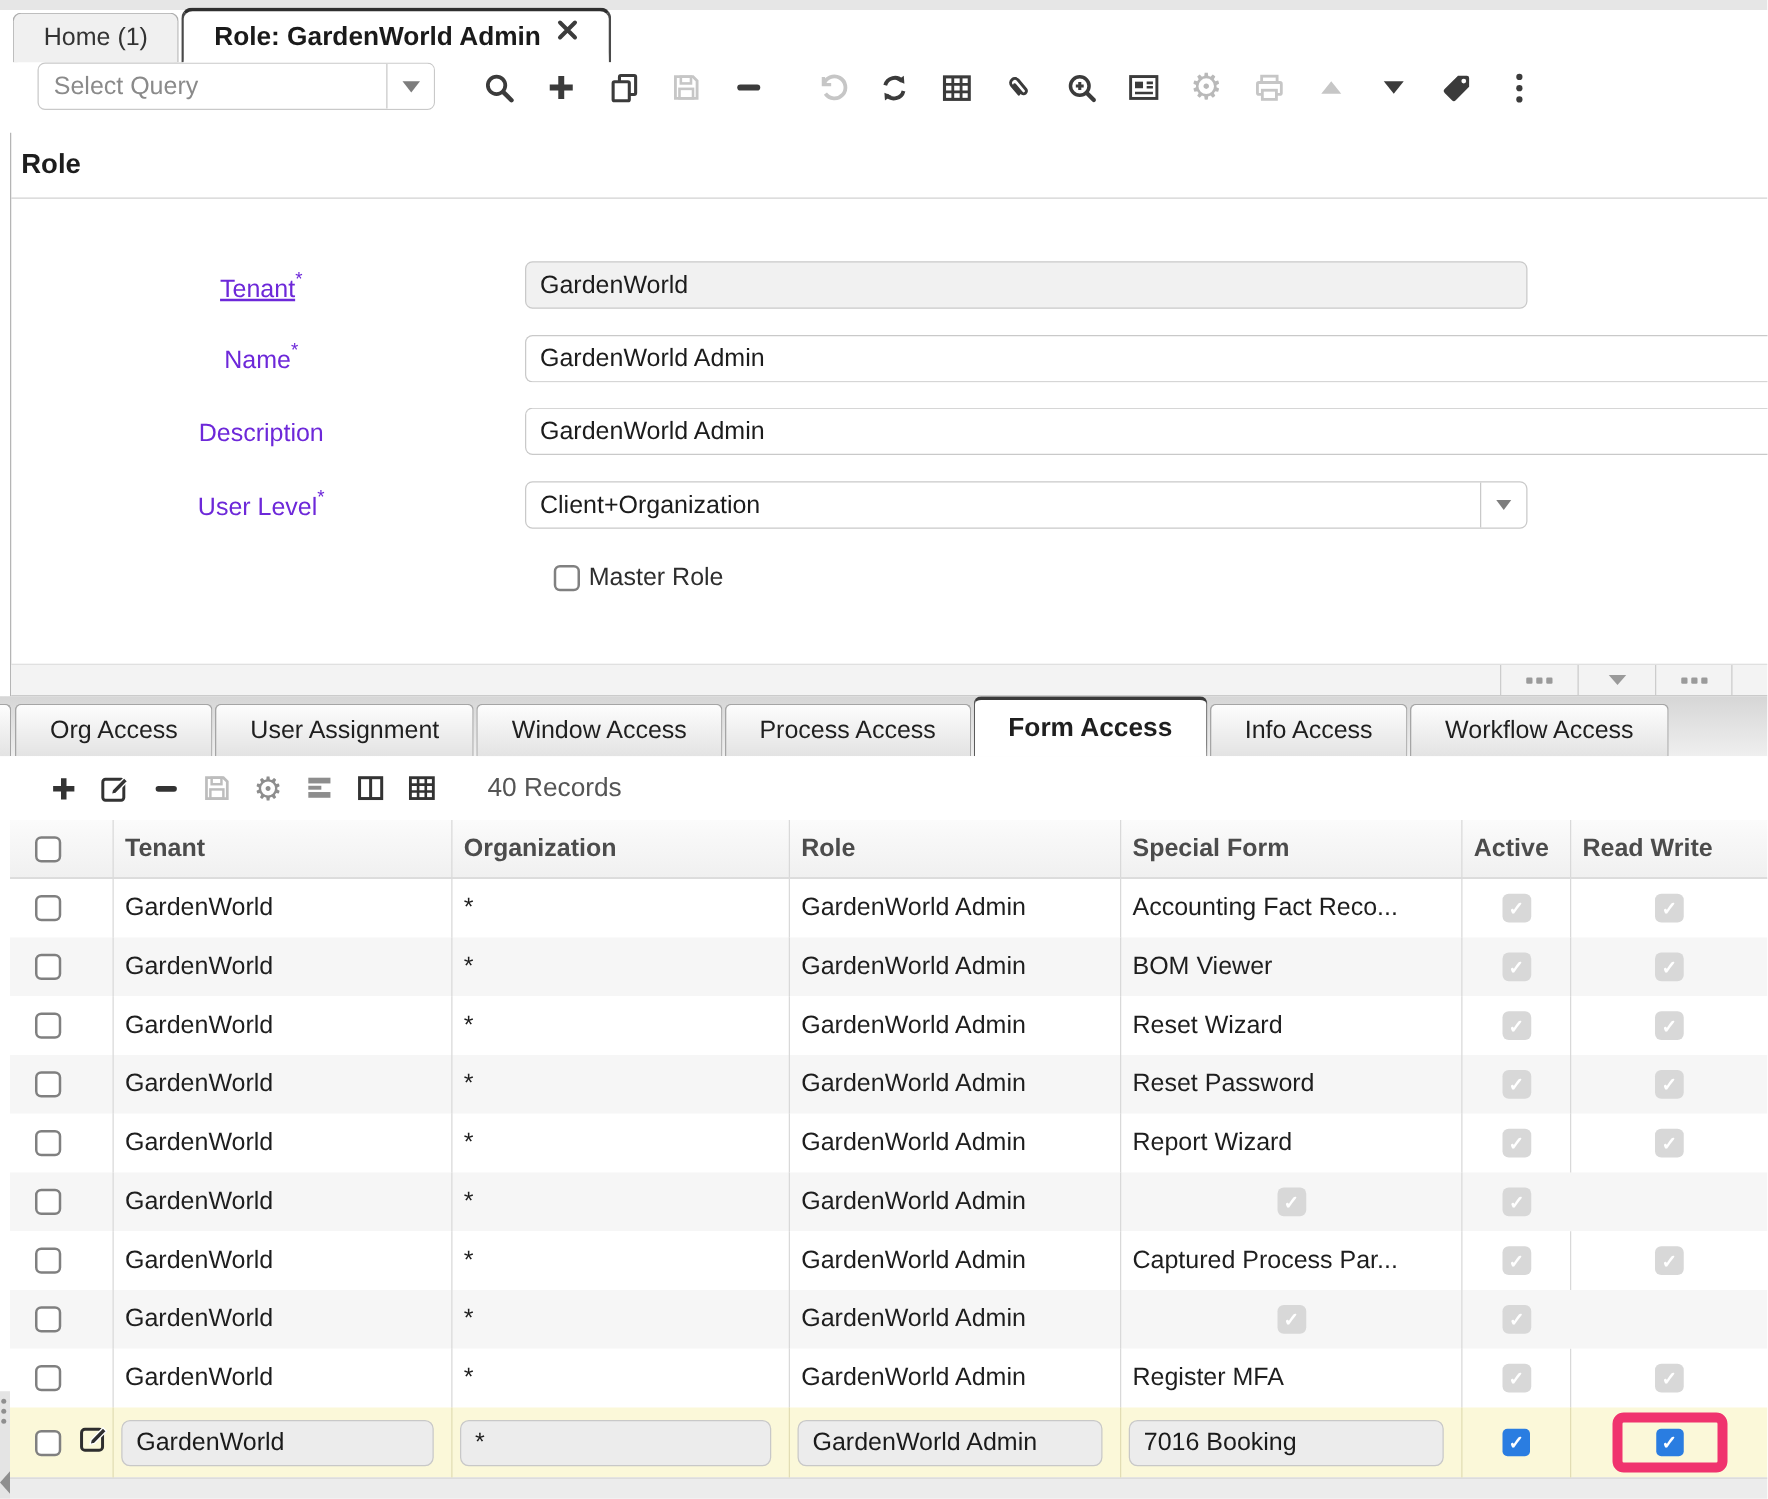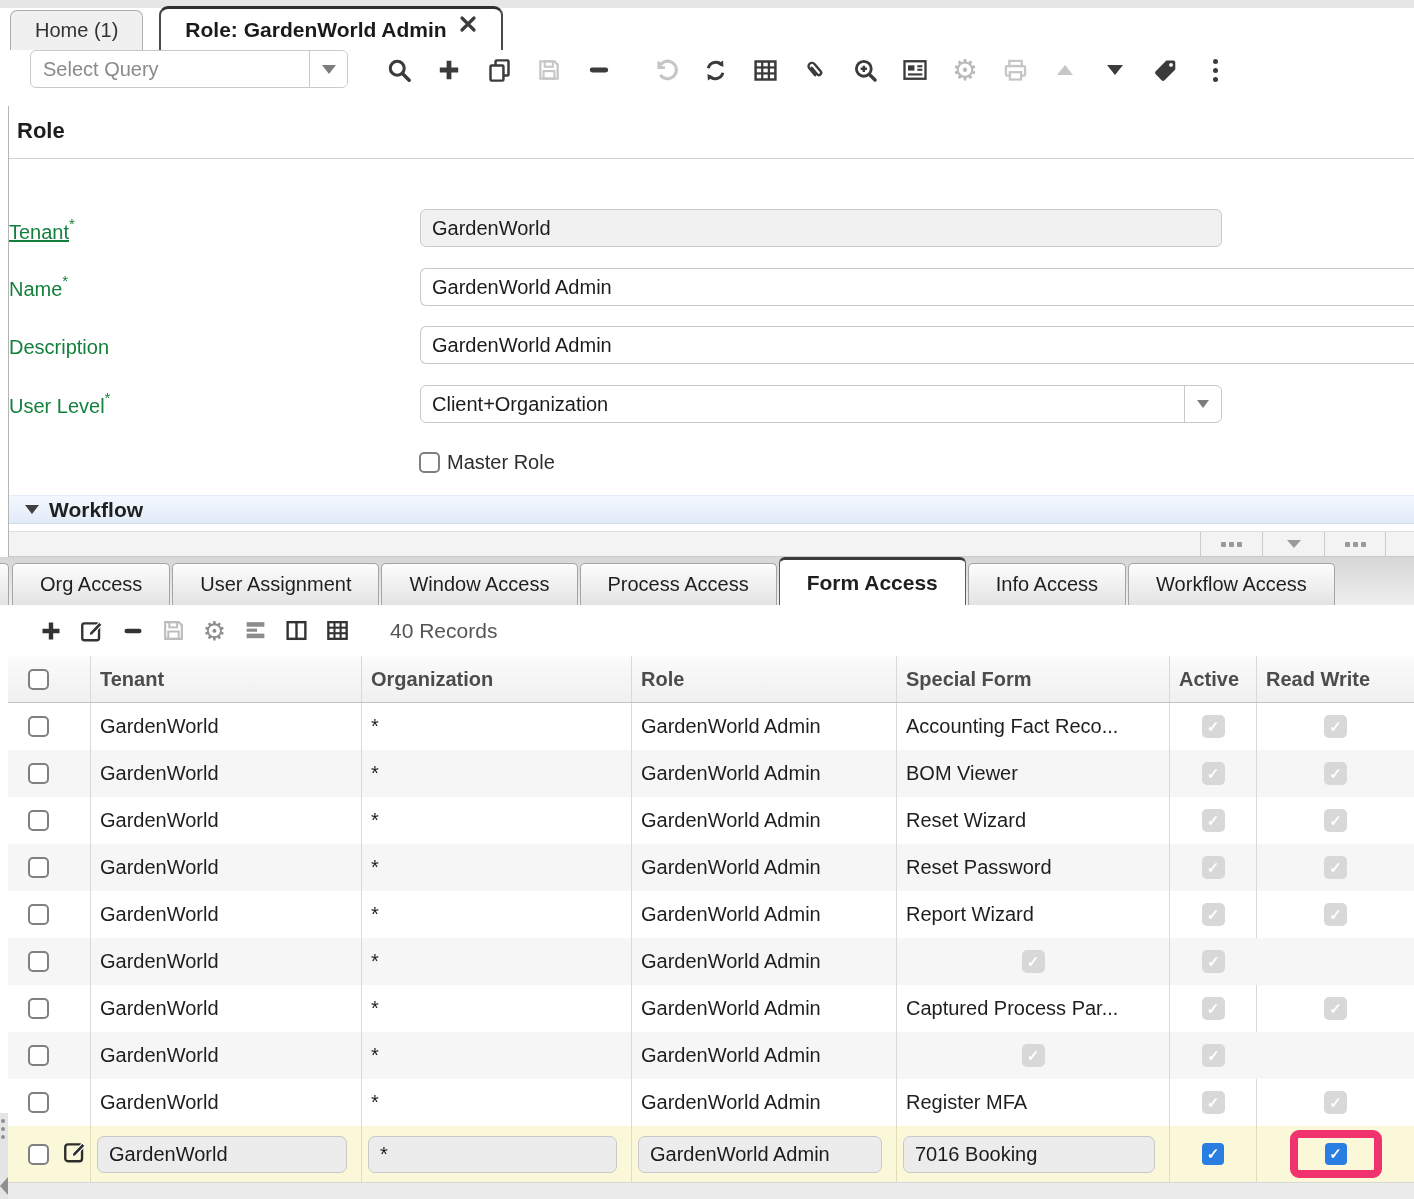--- a/index.html
+++ b/index.html
@@ -12,21 +12,21 @@
   .screen { position:relative; width:1414px; height:1199px; background:#fff; }
 
   
   .top-strip { height:8px; background:#e6e6e6; }
   .wtabbar { display:flex; align-items:flex-end; height:42px; background:#fff; padding-left:10px; }
   .wtab { display:flex; align-items:center; gap:12px; padding:0 24px; height:40px;
           border:1px solid #adadad; border-bottom:none; border-radius:7px 7px 0 0;
           background:#f0f0f0; font-size:20px; color:#333; cursor:default; }
   .wtab.active { height:44px; background:#fff; border:2px solid #4a4a4a; border-top:3px solid #2f2f2f;
           border-bottom:none; border-radius:9px 9px 0 0; font-weight:bold; font-size:21px; color:#1a1a1a;
-          margin-left:16px; position:relative; z-index:2; }
+          margin-left:2px; position:relative; z-index:2; }
   .close-x { width:18px; height:18px; position:relative; top:-6px; }
   .close-x svg { display:block; }
 
   
   .main-toolbar { height:56px; background:#fff; display:flex; align-items:flex-start; padding-left:30px; position:relative; z-index:1; }
   .combo { width:318px; height:38px; border:1px solid #c9c9c9; border-radius:6px; display:flex; background:#fff; overflow:hidden; }
   .combo .combo-text { flex:1; display:flex; align-items:center; padding-left:12px; font-size:20px; color:#8a8a8a; }
   .combo .combo-btn { width:38px; border-left:1px solid #c9c9c9; display:flex; align-items:center; justify-content:center; background:#fff; }
   .tri-down { width:0; height:0; border-left:7px solid transparent; border-right:7px solid transparent; border-top:9px solid #7d7d7d; }
   .tri-down.sm { border-left-width:6px; border-right-width:6px; border-top-width:8px; }
@@ -42,32 +42,32 @@
   .glyph-gear { font-size:29px; line-height:1; }
   .kebab { display:flex; flex-direction:column; gap:4px; }
   .kebab i { width:5px; height:5px; border-radius:50%; background:currentColor; }
 
   
   .content { position:relative; height:451px; margin-left:8px; border-left:1px solid #b5b5b5; background:#fff; }
   .panel-title { position:absolute; top:12px; left:8px; font-size:22px; font-weight:bold; color:#1d1d1d; }
   .title-divider { position:absolute; top:52px; left:0; right:0; border-top:1px solid #d2d2d2; }
 
   .frow { position:absolute; left:0; height:38px; display:flex; align-items:center; }
-  .flabel { position:absolute; left:0; width:400px; text-align:left; font-size:20px; color:#15803d; }
+  .flabel { position:absolute; left:0; width:400px; text-align:center; font-size:20px; color:#6d28d9; }
   .flabel sup { font-size:15px; position:relative; top:-2px; }
   .flabel.link u { text-decoration:underline; }
   .ffield { position:absolute; left:411px; height:38px; border:1px solid #c9c9c9; border-radius:6px;
             display:flex; align-items:center; padding-left:11px; font-size:20px; color:#1c1c1c; background:#fff; }
   .ffield.readonly { background:#f1f1f1; }
   .ffield.combo-field { padding:0;align-items:center; }
   .ffield.combo-field .ctext { flex:1; display:flex; align-items:center; padding-left:11px; }
   .ffield.combo-field .cbtn { width:37px; height:100%; border-left:1px solid #c9c9c9; display:flex; align-items:center; justify-content:center; }
 
   .checkbox { width:21px; height:21px; border:2px solid #808080; border-radius:5px; background:#fff; flex:none; }
-  .checkrow { position:absolute; top:345px; left:410px; display:flex; align-items:center; gap:7px; font-size:20px; color:#2e2e2e; }
+  .checkrow { position:absolute; top:345px; left:434px; display:flex; align-items:center; gap:7px; font-size:20px; color:#2e2e2e; }
 
   .wf-header { position:absolute; top:389px; left:0; right:0; height:29px;
                background:linear-gradient(#f3f8fd,#e1ebf8); border-top:1px solid #e3ecf7; border-bottom:1px solid #cfdcee;
                display:flex; align-items:center; padding-left:16px; gap:10px; }
   .wf-header .wf-tri { width:0; height:0; border-left:7px solid transparent; border-right:7px solid transparent; border-top:9px solid #3f3f3f; }
   .wf-header .wf-label { font-size:21px; font-weight:bold; color:#1f1f1f; }
 
   .splitbar { position:absolute; top:425px; left:0; right:0; height:26px; background:#f3f3f3;
               border-top:1px solid #e0e0e0; border-bottom:1px solid #cbcbcb; display:flex; justify-content:flex-end; }
   .split-ctl { width:62px; display:flex; align-items:center; justify-content:center; border-left:1px solid #ccc; color:#9a9a9a; }
@@ -287,24 +287,20 @@
             <span class="tri-down sm"></span>
           </div>
       </div>
     </div>
 
     <div class="checkrow">
       <span class="checkbox"></span>
       <span>Master Role</span>
     </div>
 
-    <div class="wf-header">
-      <span class="wf-tri"></span>
-      <span class="wf-label">Workflow</span>
-    </div>
 
     <div class="splitbar">
       <div class="split-ctl">
           <span class="hdots">
             <i></i>
             <i></i>
             <i></i>
           </span>
         </div>
       <div class="split-ctl">

